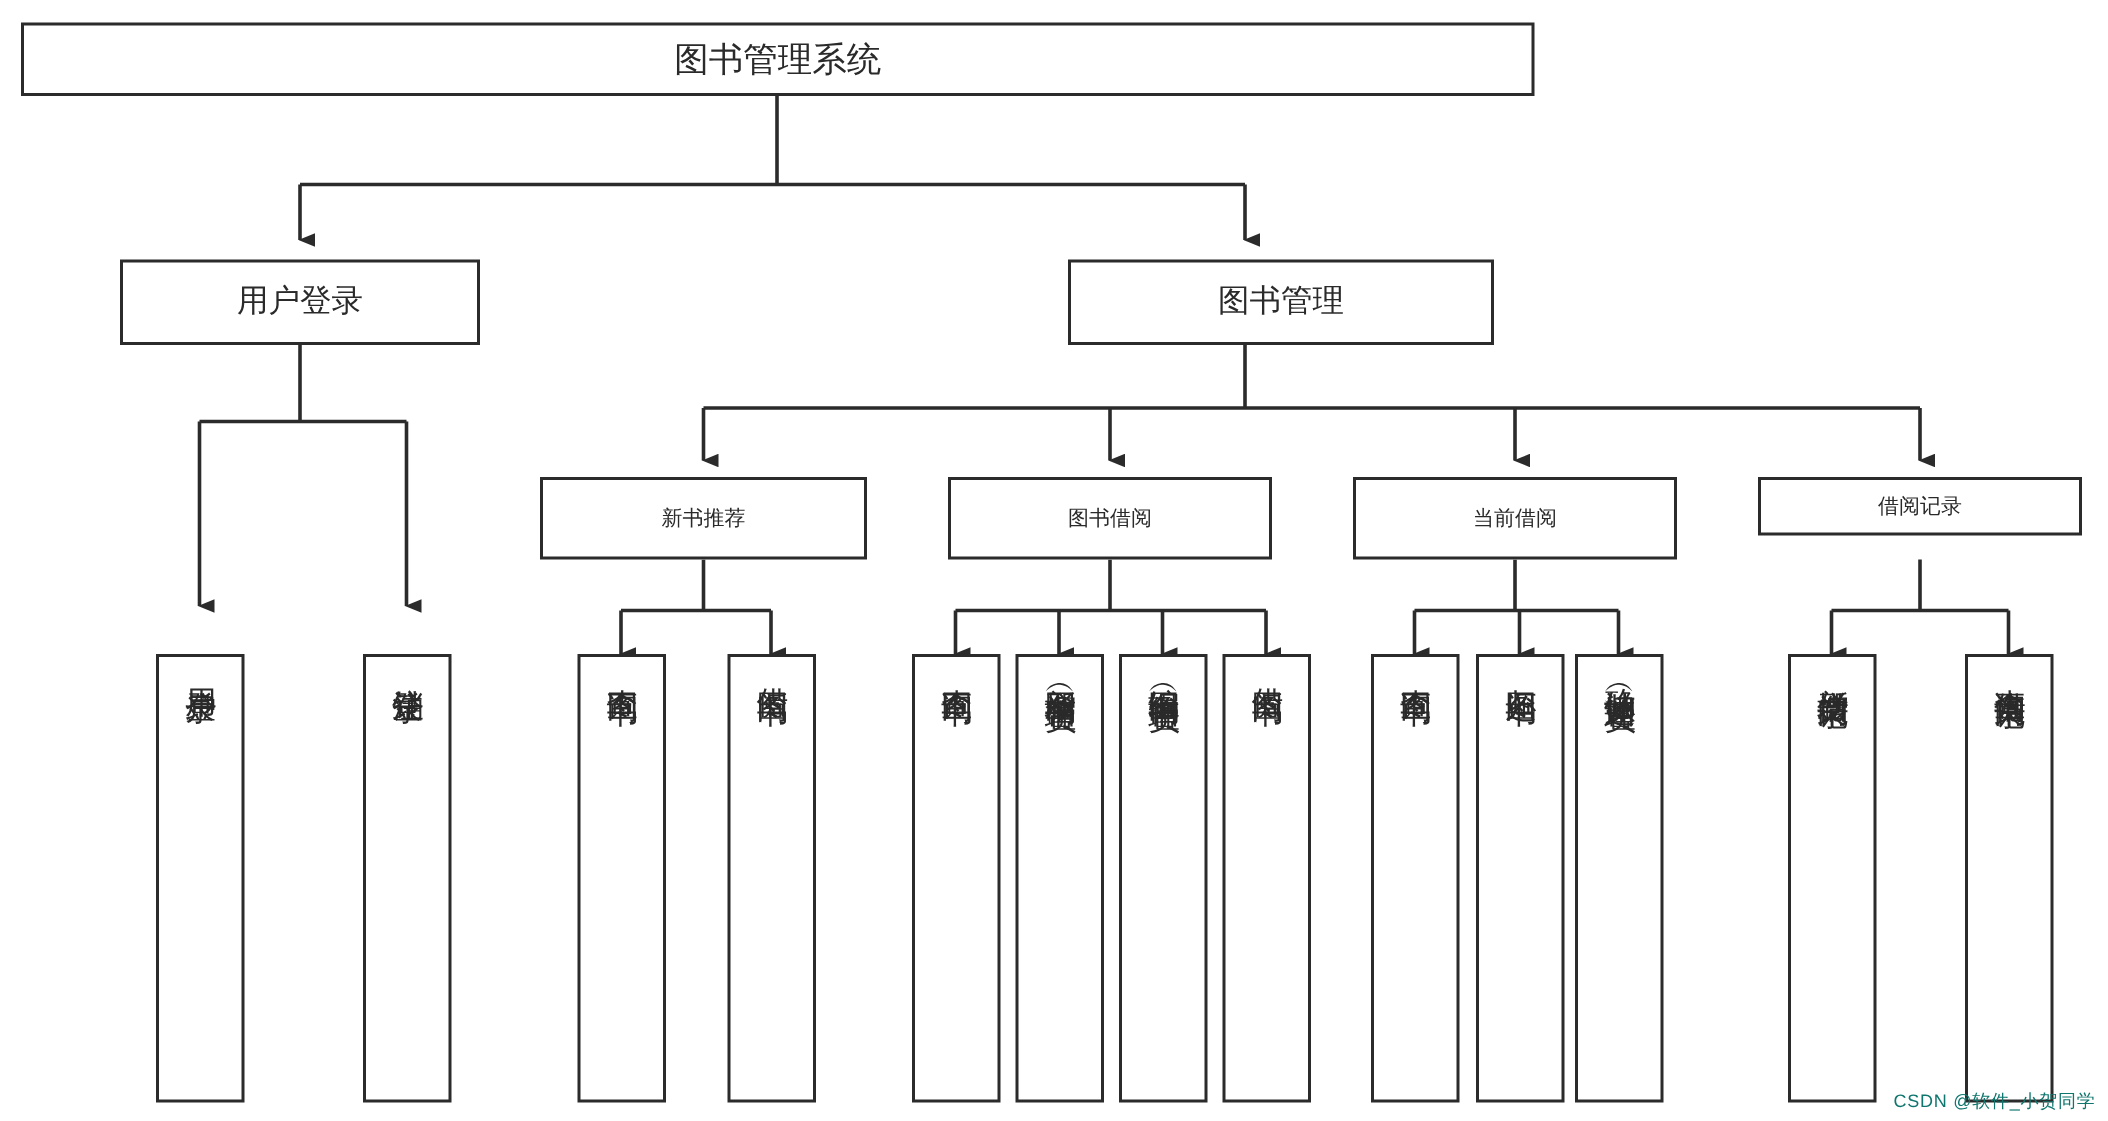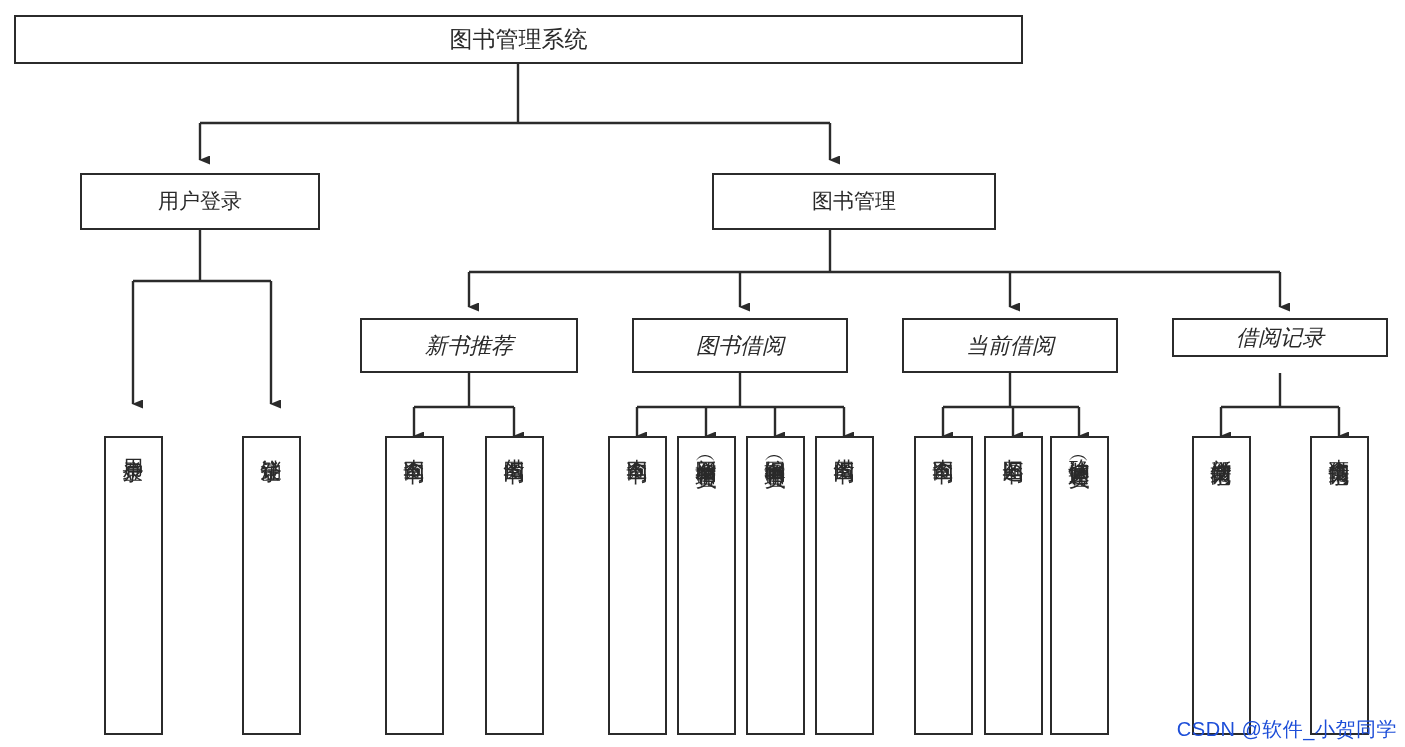--- a/index.html
+++ b/index.html
@@ -53,29 +53,29 @@
     padding-top: 4px;
   }
   .node.vert .label {
     writing-mode: vertical-rl;
     text-orientation: upright;
     letter-spacing: 1.5px;
     line-height: 1.0;
   }
   .node.root .label  { font-size: 23px; }
   .node.lvl1 .label  { font-size: 21px; }
-  .node.lvl2 .label  { font-size: 22px; font-style: italic; }
+  .node.lvl2 .label  { font-size: 14px; }
   .node.leaf .label  { font-size: 21px; }
 
   #watermark {
     position: absolute;
     right: 8px;
     bottom: 4px;
-    font-size: 20px;
-    color: #1d4ed8;
+    font-size: 12px;
+    color: #0f766e;
     letter-spacing: 0.5px;
     white-space: nowrap;
     user-select: none;
   }
 </style>
 </head>
 <body>
 
 <div id="diagram-root">
 

